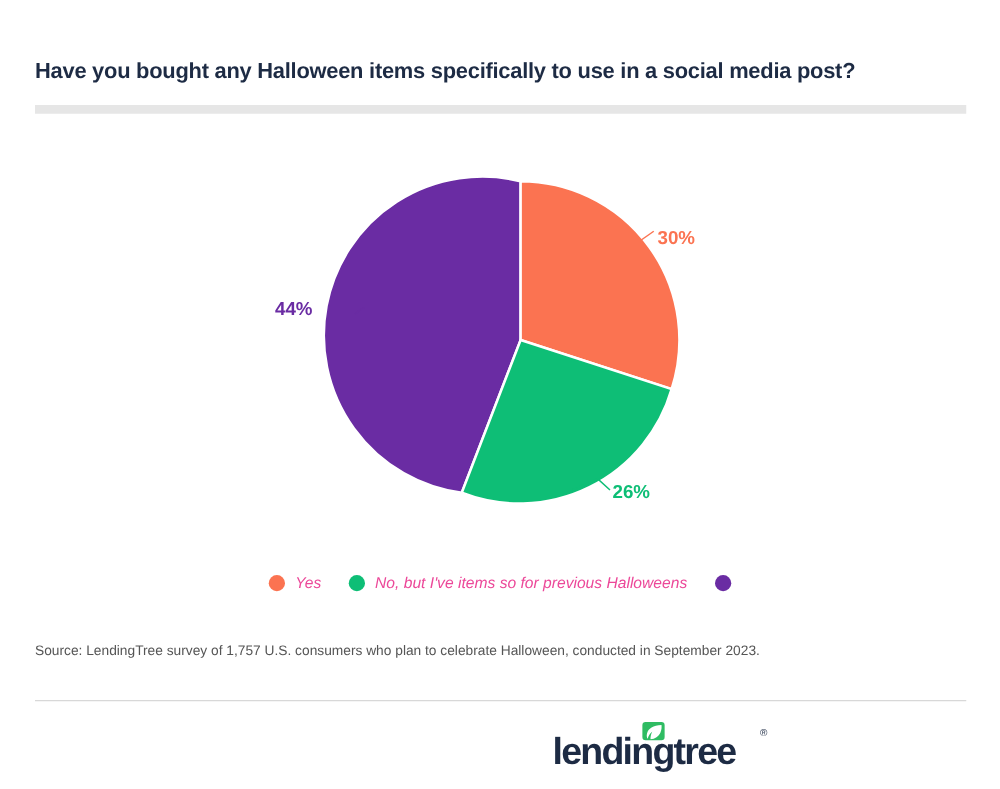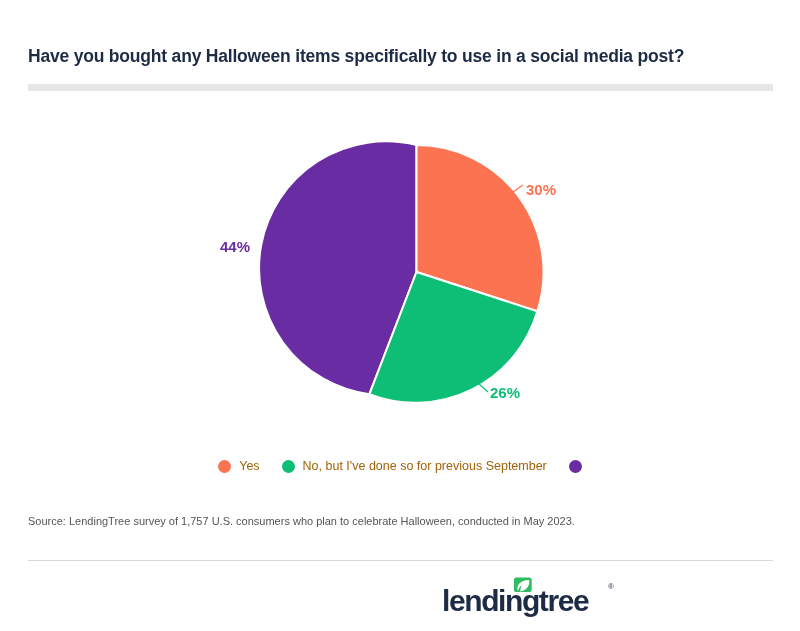--- a/index.html
+++ b/index.html
@@ -77,23 +77,24 @@
     gap: 8px;
   }
   .legend-dot {
     width: 13px;
     height: 13px;
     border-radius: 50%;
     flex: none;
   }
   .legend-text {
     font-size: 12.5px;
-    color: #a16207;
+    color: #ec4899;
     white-space: nowrap;
     line-height: 16px;
+    font-style: italic;
   }
 
   
   .source {
     position: absolute;
     left: 28px;
     top: 513px;
     font-size: 11px;
     color: #555555;
     line-height: 16px;
@@ -155,28 +156,28 @@
     </svg>
   </div>
 
   <div class="legend">
     <div class="legend-item">
       <span class="legend-dot" style="background:#fb7351"></span>
       <span class="legend-text">Yes</span>
     </div>
     <div class="legend-item">
       <span class="legend-dot" style="background:#0ebe76"></span>
-      <span class="legend-text">No, but I've done so for previous September</span>
+      <span class="legend-text">No, but I've items so for previous Halloweens</span>
     </div>
     <div class="legend-item">
       <span class="legend-dot" style="background:#6a2ca3"></span>
     </div>
   </div>
 
-  <div class="source">Source: LendingTree survey of 1,757 U.S. consumers who plan to celebrate Halloween, conducted in May 2023.</div>
+  <div class="source">Source: LendingTree survey of 1,757 U.S. consumers who plan to celebrate Halloween, conducted in September 2023.</div>
 
   <div class="rule-bottom"></div>
 
   <svg class="logo" viewBox="0 0 168 42">
 
     <g>
       <path d="M76.5 1.5 h12.6 a2.6 2.6 0 0 1 2.6 2.6 v9.4 a2.6 2.6 0 0 1 -2.6 2.6 h-12.6 a2.6 2.6 0 0 1 -2.6 -2.6 v-9.4 a2.6 2.6 0 0 1 2.6 -2.6 z" fill="#2fbc63"></path>
       <path d="M89.2 4.0 c-6.6 0.2 -10.6 2.9 -11.6 6.7 c-0.5 1.9 0.0 3.5 0.6 4.3 c0.3 -2.1 1.6 -4.3 3.6 -5.9 c-1.0 2.0 -1.5 4.2 -1.4 6.3 c3.6 -0.4 6.6 -2.4 7.9 -5.3 c1.0 -2.2 1.1 -4.3 0.9 -6.1 z" fill="#ffffff"></path>
     </g>
 

